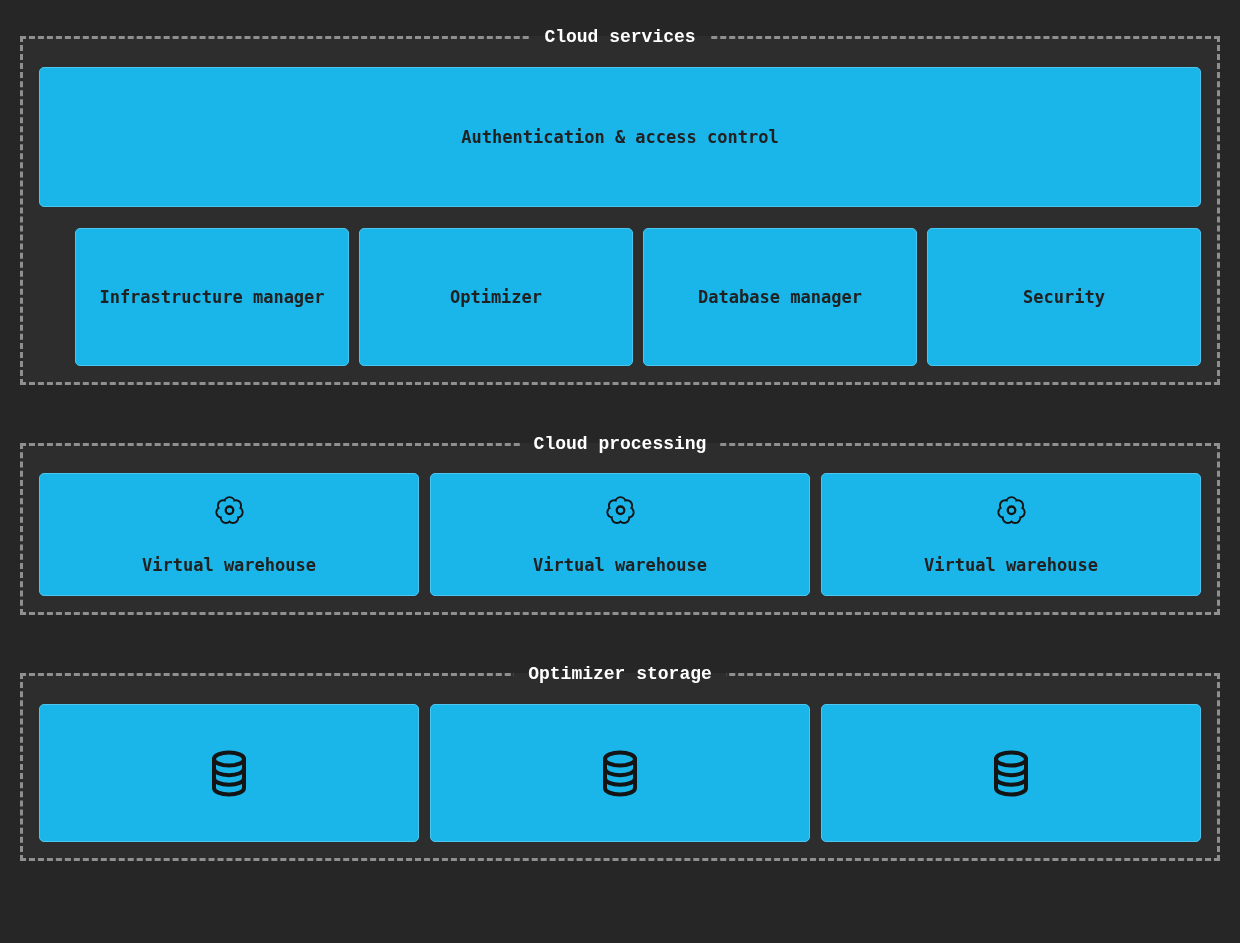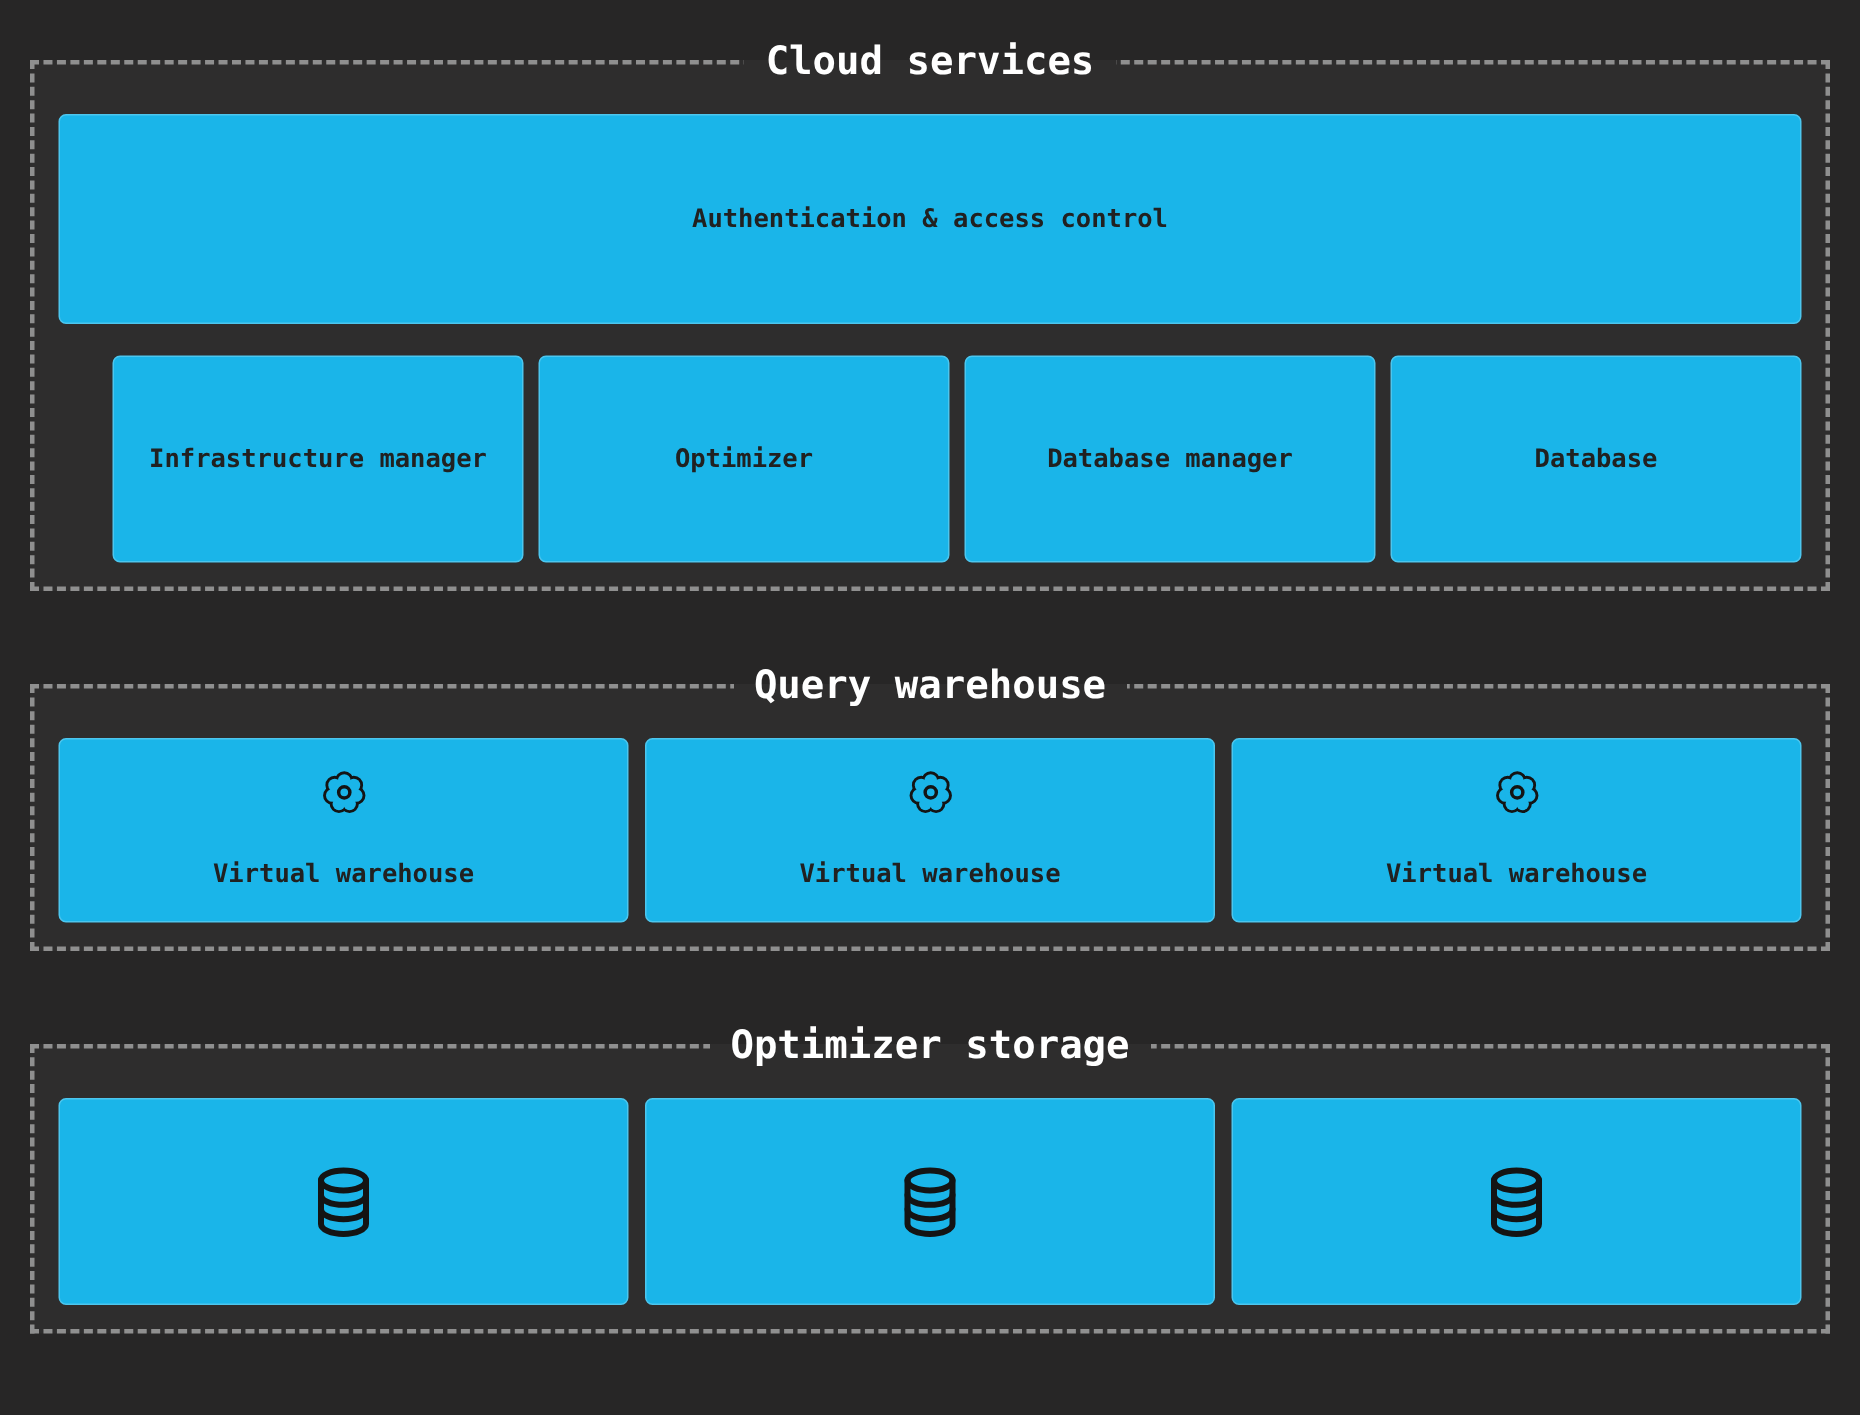--- a/index.html
+++ b/index.html
@@ -28,26 +28,27 @@
     padding: 19px 16px 16px;
     margin-bottom: 49px;
     min-inline-size: auto;
     width: 100%;
   }
   fieldset.section:last-child { margin-bottom: 0; }
 
   legend.section-title {
     margin: 0 auto;
     padding: 0 14px;
-    font-size: 26px;
+    font-size: 18px;
     font-weight: 600;
     line-height: 1.15;
     color: var(--title-color);
     text-align: center;
     white-space: nowrap;
+    font-family: Liberation Mono, monospace;
   }
 
   .box {
     background: var(--accent);
     border: 1px solid var(--accent-edge);
     border-radius: 5px;
     color: var(--label-color);
     font-size: 17px;
     font-weight: 600;
     display: flex;
@@ -134,27 +135,27 @@
     <div class="box">
       <span class="box-label">Infrastructure manager</span>
     </div>
     <div class="box">
       <span class="box-label">Optimizer</span>
     </div>
     <div class="box">
       <span class="box-label">Database manager</span>
     </div>
     <div class="box">
-      <span class="box-label">Database</span>
+      <span class="box-label">Security</span>
     </div>
   </div>
 </fieldset>
 
 <fieldset class="section">
-  <legend class="section-title">Query warehouse</legend>
+  <legend class="section-title">Cloud processing</legend>
 
   <div class="grid-3">
     <div class="box warehouse-box">
       <svg class="gear-icon-svg" viewBox="0 0 24 24">
         <use href="#gear-shape"></use>
       </svg>
       <span class="box-label">Virtual warehouse</span>
     </div>
     <div class="box warehouse-box">
       <svg class="gear-icon-svg" viewBox="0 0 24 24">

